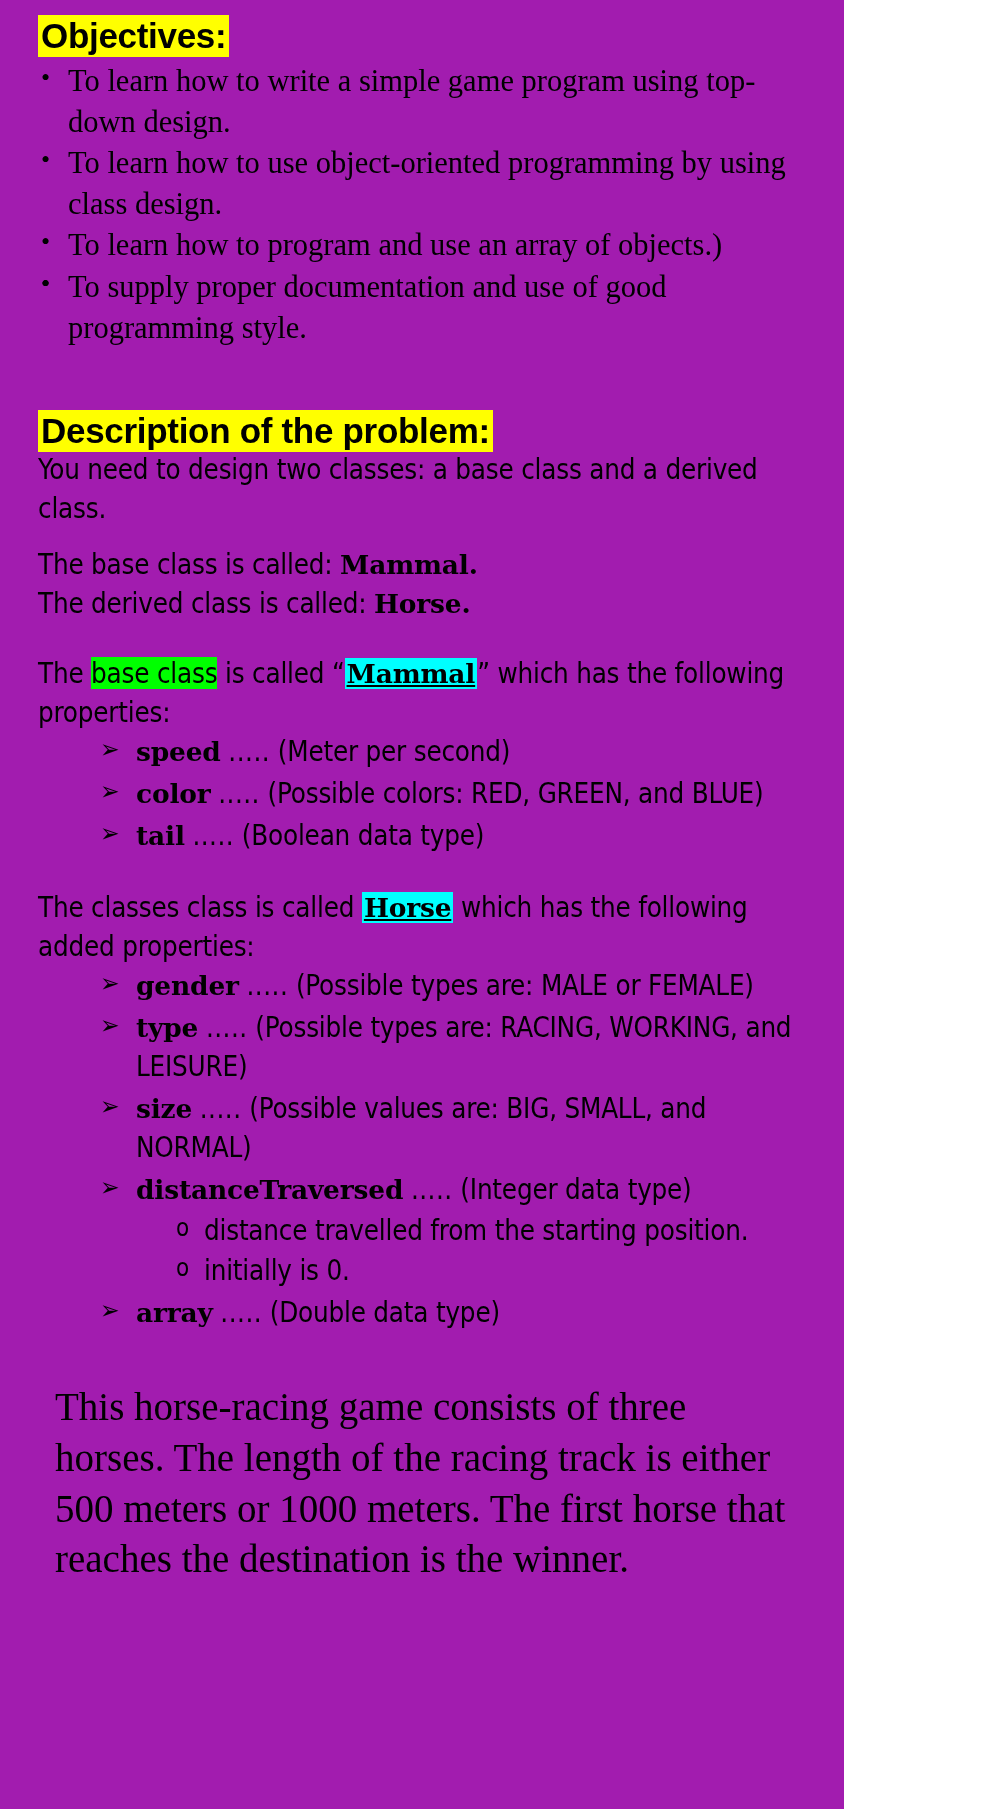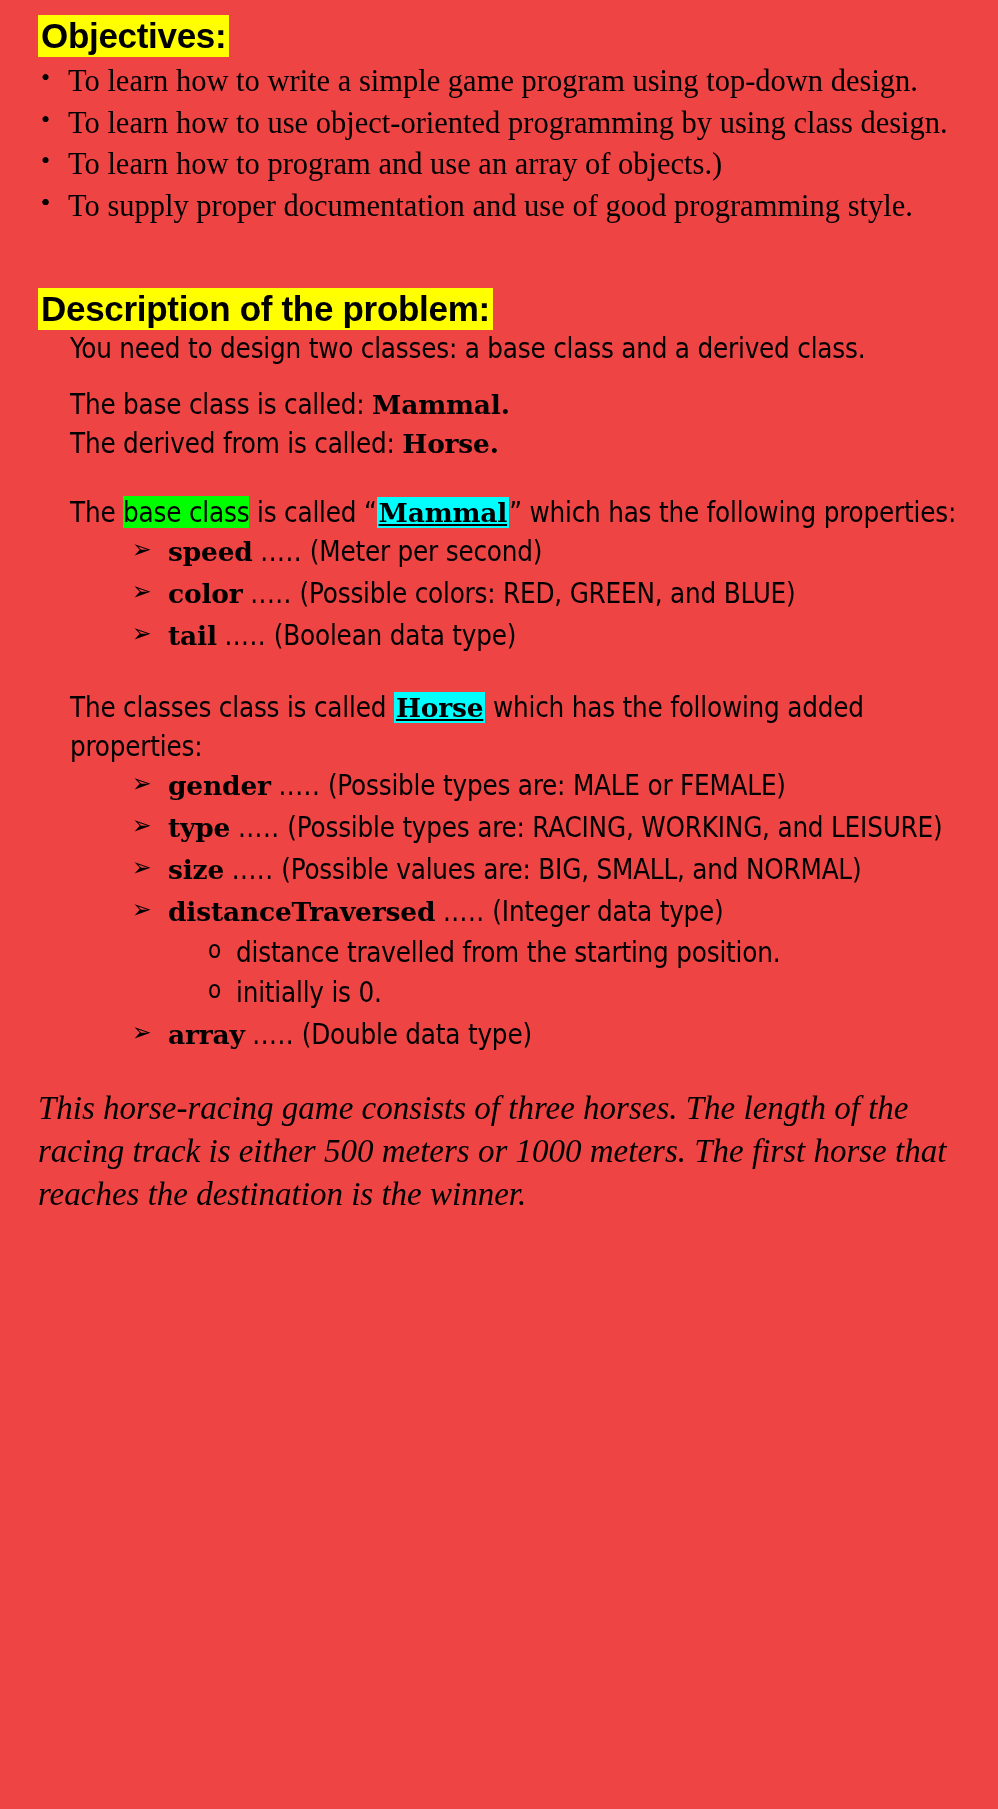--- a/index.html
+++ b/index.html
@@ -9,25 +9,25 @@
   }
   body {
     width: 998px;
     min-height: 1809px;
     font-family: "Liberation Serif", "DejaVu Serif", serif;
     color: #000000;
     -webkit-font-smoothing: antialiased;
   }
   .page {
     position: relative;
-    width: 998px;
+    width: 844px;
     min-height: 1809px;
     padding: 0;
     box-sizing: border-box;
-    background: #ef4444;
+    background: #a21caf;
   }
 
   
   .heading {
     font-family: "Liberation Sans", "DejaVu Sans", sans-serif;
     font-weight: bold;
     font-size: 35px;
     line-height: 1.12;
     letter-spacing: -0.3px;
     margin: 0;
@@ -75,21 +75,20 @@
   .spacer-md { height: 30px; }
   .spacer-sm { height: 17px; }
 
   
   .sans-block {
     font-family: "DejaVu Sans Condensed", "Liberation Sans Narrow", "Liberation Sans", sans-serif;
     font-size: 27.5px;
     line-height: 1.42;
     padding: 0 30px 0 38px;
     letter-spacing: -0.2px;
-    margin-left: 32px;
   }
   .sans-block p { margin: 0; }
 
   
   b.slab {
     font-family: "DejaVu Serif", "Liberation Serif", serif;
     font-weight: bold;
     font-size: 26.5px;
     letter-spacing: -0.2px;
   }
@@ -129,25 +128,24 @@
     left: 2px;
     top: 0;
     font-size: 24px;
     line-height: 1.42;
   }
   .dots { letter-spacing: 0.5px; }
 
   
   .closing-para {
     font-family: "Liberation Serif", "DejaVu Serif", serif;
-    font-size: 33px;
+    font-size: 39px;
     line-height: 1.30;
     padding: 0 40px 0 38px;
-    margin: 0;
-    font-style: italic;
+    margin: 17px;
   }
 </style>
 </head>
 <body>
 
 <div class="page">
 
   <div id="objectives-heading-wrap">
     <div class="heading"><span class="hl">Objectives:</span></div>
   </div>
@@ -181,21 +179,21 @@
   </div>
 
   <div class="sans-block">
 
     <p>You need to design two classes: a base class and a derived class.</p>
 
     <div class="spacer-sm"></div>
 
     <p><span>The base class is called: </span><b class="slab">Mammal.</b></p>
 
-    <p><span>The derived from is called: </span><b class="slab">Horse.</b></p>
+    <p><span>The derived class is called: </span><b class="slab">Horse.</b></p>
 
     <div class="spacer-md"></div>
 
     <p><span>The </span><span class="hl-green">base class</span><span> is called “</span><b class="slab hl-cyan">Mammal</b><span>” which has the following properties:</span></p>
 
     <ul class="prop-list">
       <li>
         <span class="arrow-marker">➢</span>
         <b class="slab">speed</b>
         <span class="dots">.....</span>

